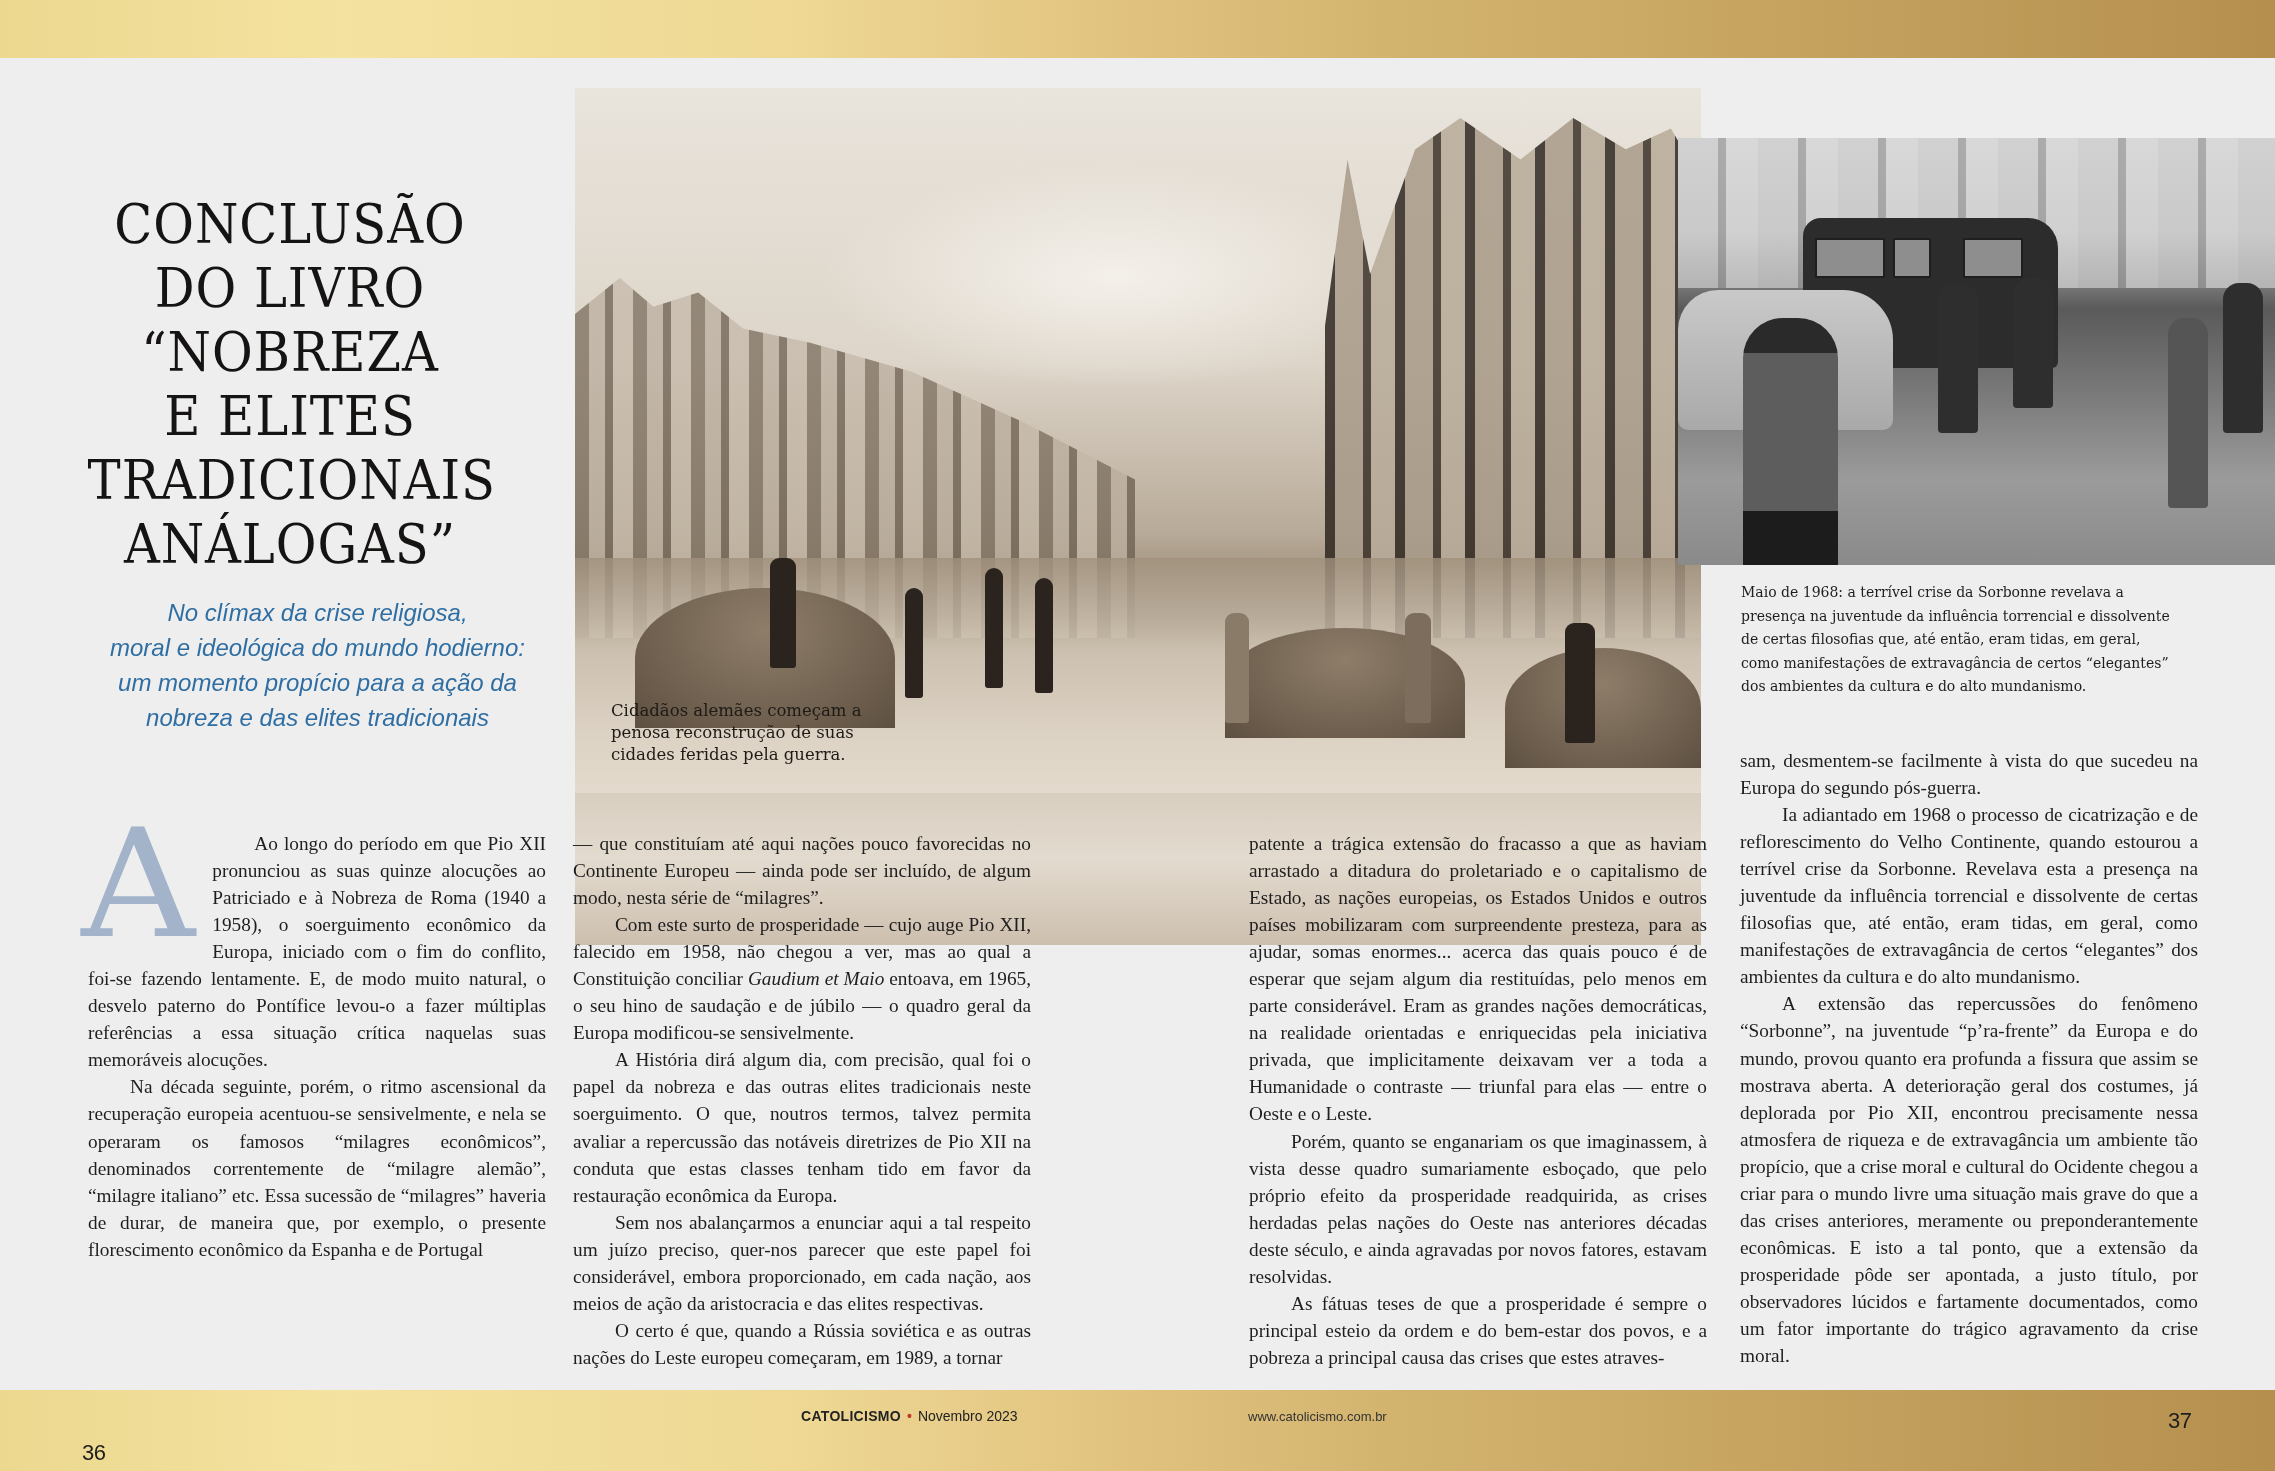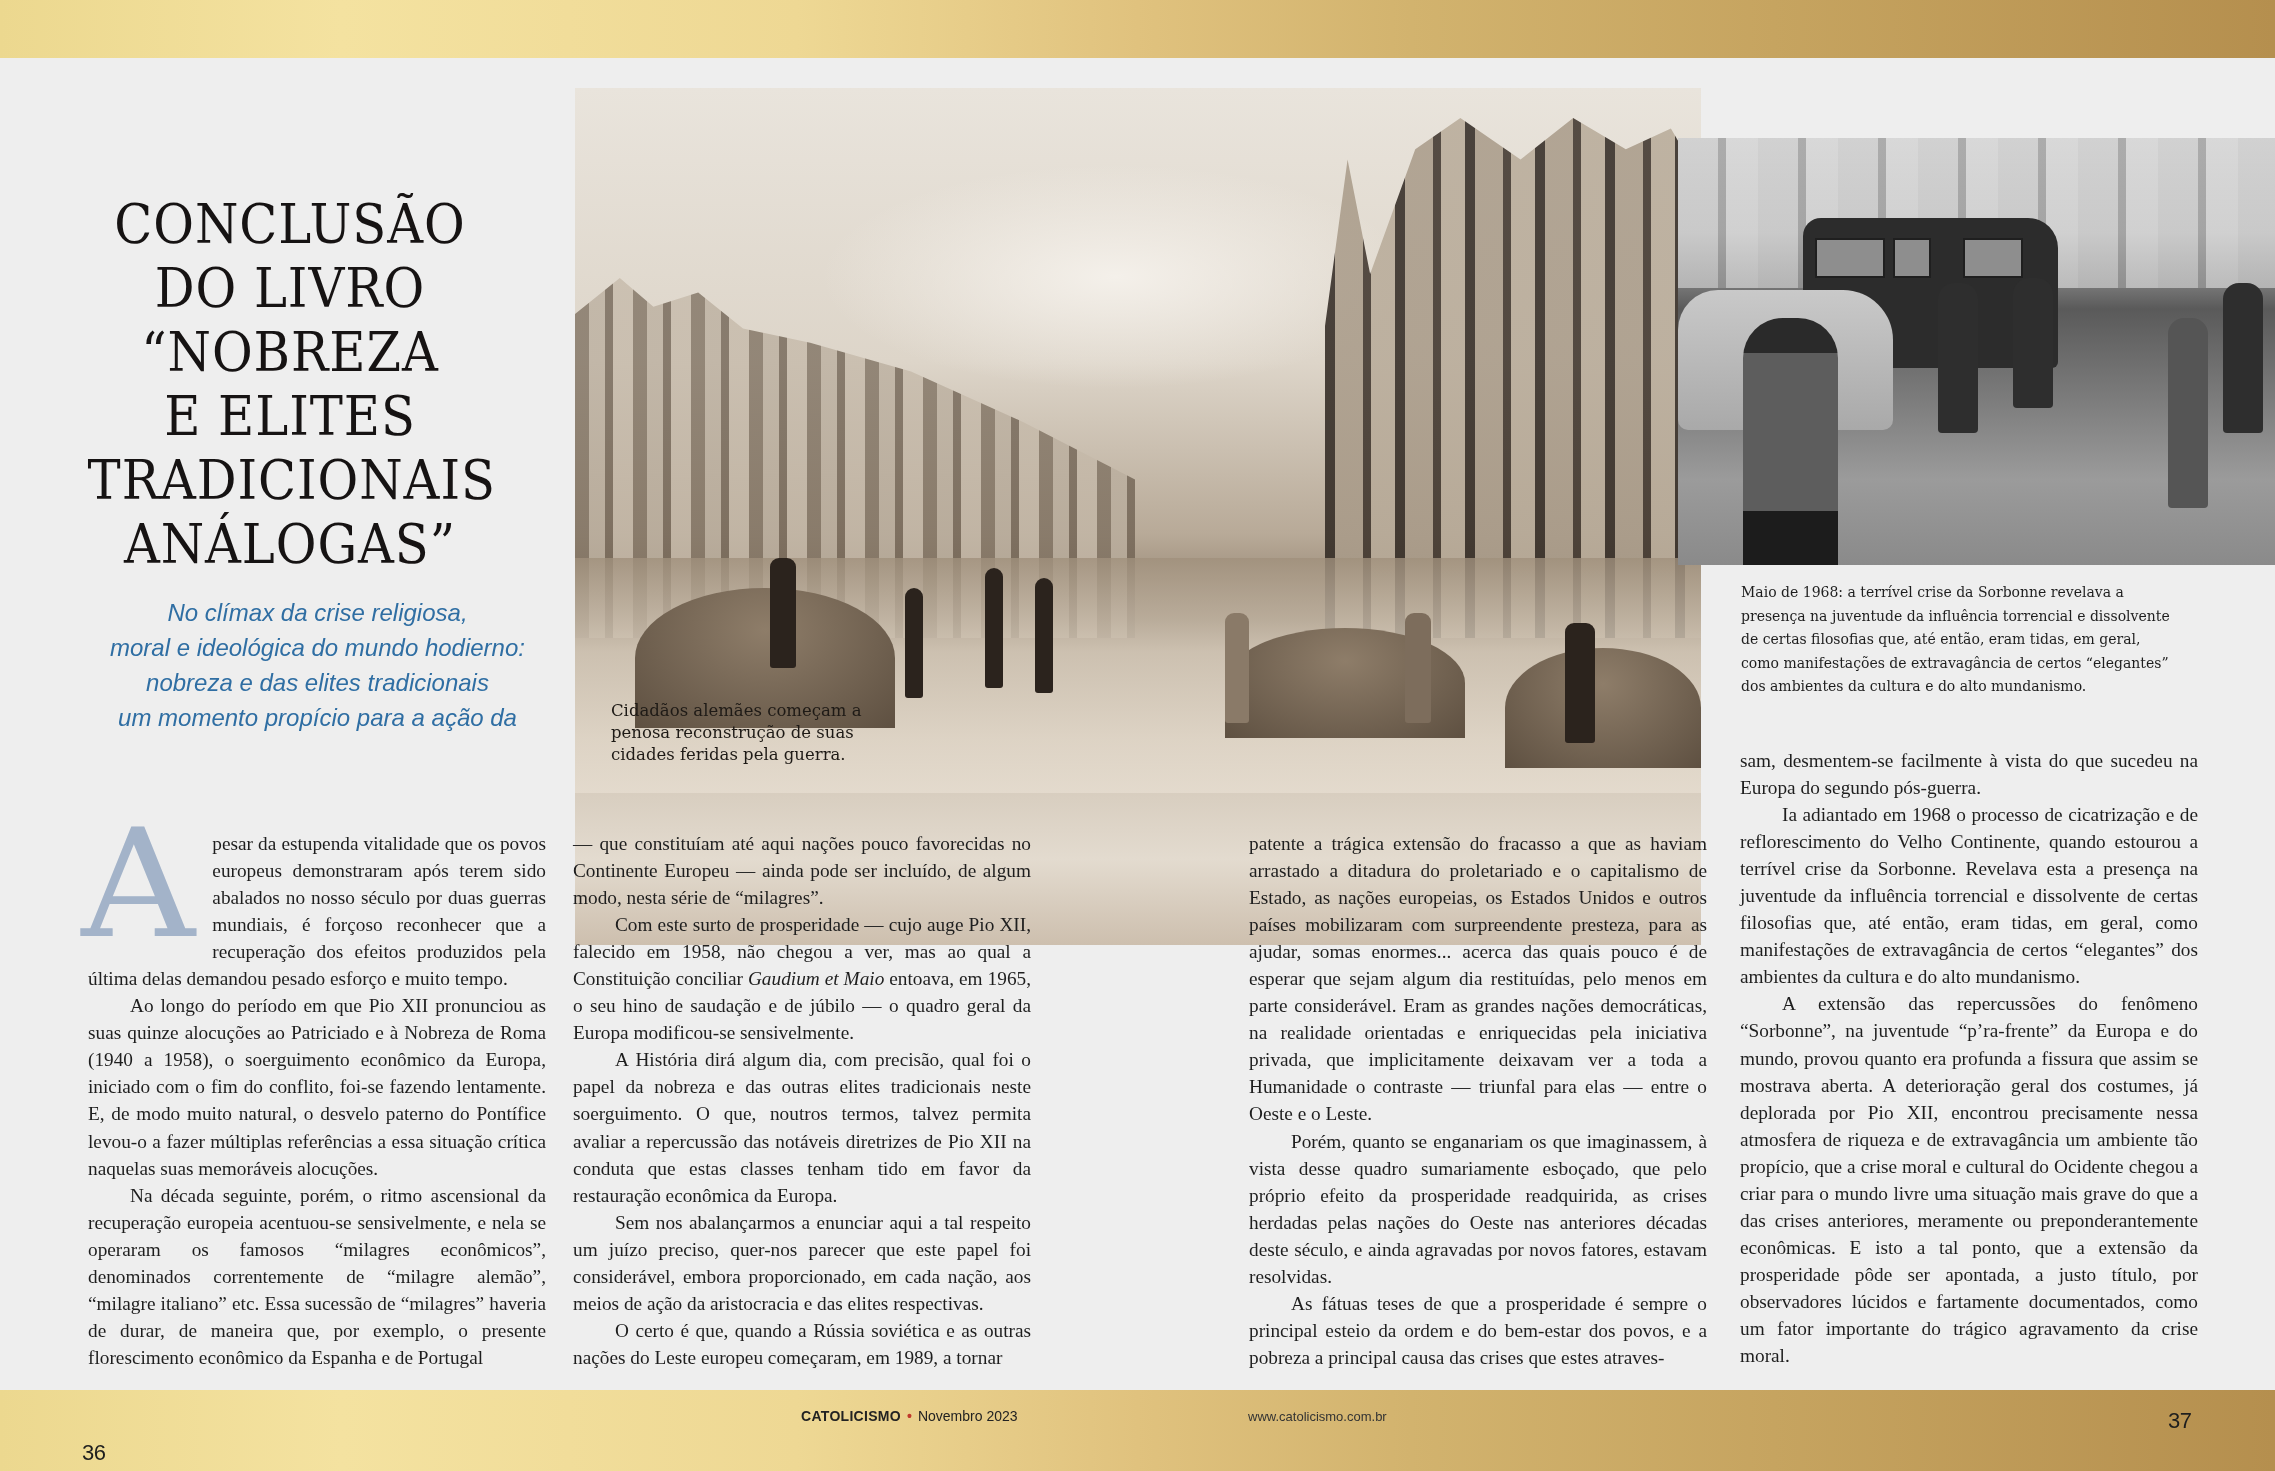--- a/index.html
+++ b/index.html
@@ -163,22 +163,22 @@
   <span>DO LIVRO</span>
   <span>“NOBREZA</span>
   <span>E ELITES</span>
   <span>TRADICIONAIS</span>
   <span>ANÁLOGAS”</span>
 </h1>
 
 <div class="deck">
   <span>No clímax da crise religiosa,</span>
   <span>moral e ideológica do mundo hodierno:</span>
+  <span>um momento propício para a ação da</span>
   <span>nobreza e das elites tradicionais</span>
-  <span>um momento propício para a ação da</span>
 </div>
 
 <div class="photo photo-ruins">
   <div class="ruins-left"></div>
   <div class="ruins-right"></div>
   <div class="ruins-ground"></div>
   <div class="rubble" style="left:60px;top:500px;width:260px;height:140px;"></div>
   <div class="rubble" style="left:650px;top:540px;width:240px;height:110px;"></div>
   <div class="rubble" style="left:930px;top:560px;width:196px;height:120px;"></div>
   <div class="figure" style="left:195px;top:470px;height:110px;width:26px;"></div>
@@ -202,21 +202,20 @@
   <div class="sb-man"></div>
   <div class="sb-runner" style="left:260px;top:145px;height:150px;"></div>
   <div class="sb-runner" style="left:335px;top:140px;height:130px;"></div>
   <div class="sb-runner" style="left:490px;top:180px;height:190px;background:#555;"></div>
   <div class="sb-runner" style="left:545px;top:145px;height:150px;"></div>
 </div>
 <p class="cap-sorbonne">Maio de 1968: a terrível crise da Sorbonne revelava a presença na juventude da influência torrencial e dissolvente de certas filosofias que, até então, eram tidas, em geral, como manifestações de extravagância de certos “elegantes” dos ambientes da cultura e do alto mundanismo.</p>
 
 <div class="col col1">
   <span class="dropcap">A</span>
-  <p class="noindent">pesar da estupenda vitalidade que os povos europeus demonstraram após terem sido abalados no nosso século por duas guerras mundiais, é forçoso reconhecer que a recuperação dos efeitos produzidos pela última delas demandou pesado esforço e muito tempo.</p>
   <p>Ao longo do período em que Pio XII pronunciou as suas quinze alocuções ao Patriciado e à Nobreza de Roma (1940 a 1958), o soerguimento econômico da Europa, iniciado com o fim do conflito, foi-se fazendo lentamente. E, de modo muito natural, o desvelo paterno do Pontífice levou-o a fazer múltiplas referências a essa situação crítica naquelas suas memoráveis alocuções.</p>
   <p>Na década seguinte, porém, o ritmo ascensional da recuperação europeia acentuou-se sensivelmente, e nela se operaram os famosos “milagres econômicos”, denominados correntemente de “milagre alemão”, “milagre italiano” etc. Essa sucessão de “milagres” haveria de durar, de maneira que, por exemplo, o presente florescimento econômico da Espanha e de Portugal</p>
 </div>
 
 <div class="col col2">
   <p class="noindent">— que constituíam até aqui nações pouco favorecidas no Continente Europeu — ainda pode ser incluído, de algum modo, nesta série de “milagres”.</p>
   <p><span>Com este surto de prosperidade — cujo auge Pio XII, falecido em 1958, não chegou a ver, mas ao qual a Constituição conciliar</span> <em>Gaudium et Maio</em> <span>entoava, em 1965, o seu hino de saudação e de júbilo — o quadro geral da Europa modificou-se sensivelmente.</span></p>
   <p>A História dirá algum dia, com precisão, qual foi o papel da nobreza e das outras elites tradicionais neste soerguimento. O que, noutros termos, talvez permita avaliar a repercussão das notáveis diretrizes de Pio XII na conduta que estas classes tenham tido em favor da restauração econômica da Europa.</p>
   <p>Sem nos abalançarmos a enunciar aqui a tal respeito um juízo preciso, quer-nos parecer que este papel foi considerável, embora proporcionado, em cada nação, aos meios de ação da aristocracia e das elites respectivas.</p>
   <p>O certo é que, quando a Rússia soviética e as outras nações do Leste europeu começaram, em 1989, a tornar</p>

